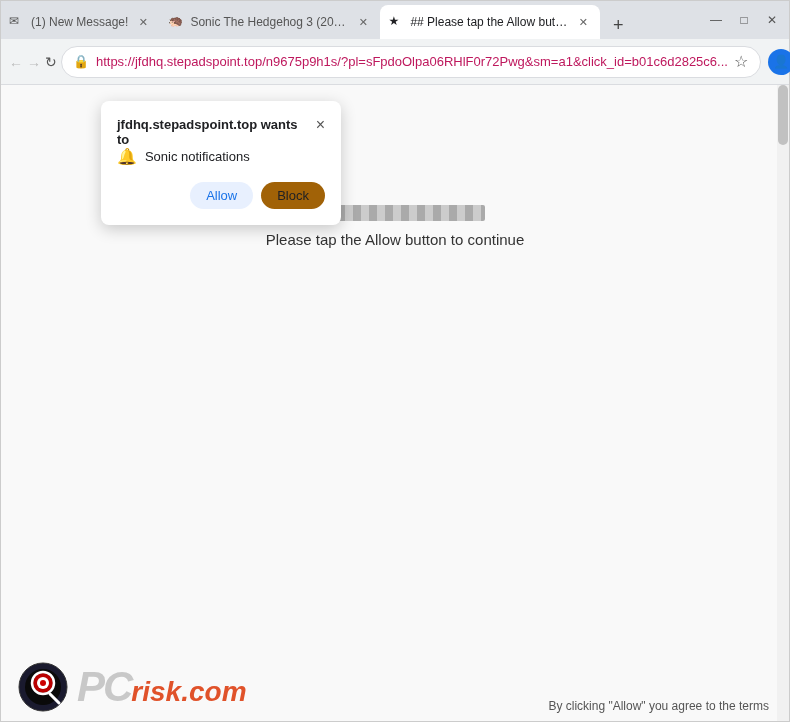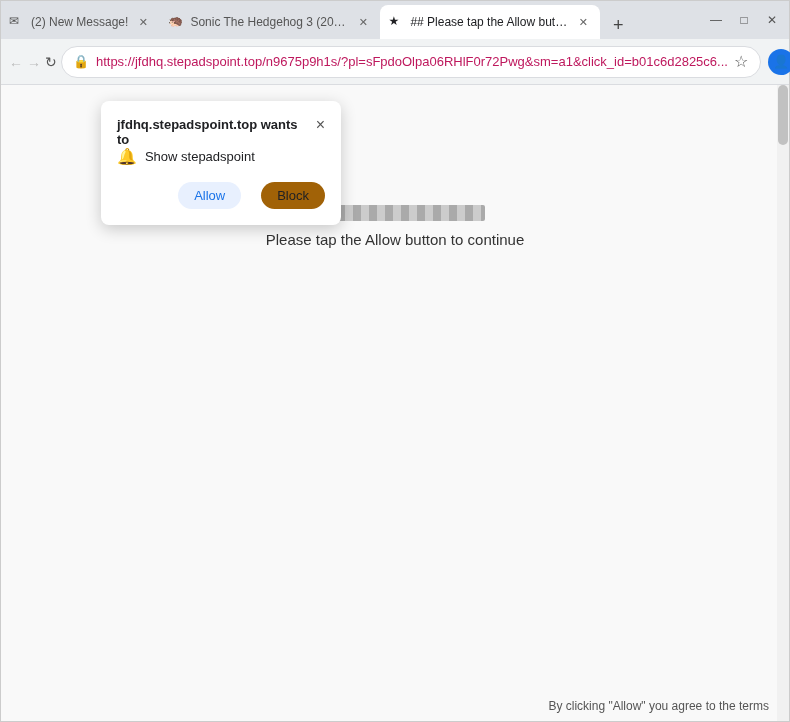--- a/index.html
+++ b/index.html
@@ -279,21 +279,21 @@
     }
 
     .bell-icon {
       font-size: 16px;
       color: #555;
     }
 
     .popup-buttons {
       display: flex;
       justify-content: flex-end;
-      gap: 20px;
+      gap: 8px;
     }
 
     .btn-allow {
       background: #e8f0fe;
       color: #1a73e8;
       border: none;
       border-radius: 16px;
       padding: 6px 16px;
       font-size: 13px;
       font-weight: 500;
@@ -364,21 +364,21 @@
   </style>
 </head>
 <body>
 
 <div class="browser-window">
 
   <div class="tab-bar">
 
     <div class="tab inactive">
       <span class="tab-favicon">✉</span>
-      <span class="tab-title">(2) New Message!</span>
+      <span class="tab-title">(1) New Message!</span>
       <span class="tab-close">✕</span>
     </div>
 
     <div class="tab inactive">
       <span class="tab-favicon">🦔</span>
       <span class="tab-title">Sonic The Hedgehog 3 (2024)...</span>
       <span class="tab-close">✕</span>
     </div>
 
     <div class="tab active">
@@ -421,30 +421,48 @@
       <div class="scrollbar-thumb"></div>
     </div>
 
     <div class="notification-popup">
       <div class="popup-header">
         <span class="popup-title">jfdhq.stepadspoint.top wants to</span>
         <span class="popup-close">×</span>
       </div>
       <div class="popup-permission">
         <span class="bell-icon">🔔</span>
-        <span>Show stepadspoint</span>
+        <span>Sonic notifications</span>
       </div>
       <div class="popup-buttons">
         <button class="btn-allow">Allow</button>
         <button class="btn-block">Block</button>
       </div>
     </div>
 
     <div class="page-center">
       <div class="progress-bar-wrap"></div>
       <div class="page-instruction">Please tap the Allow button to continue</div>
     </div>
 
+    <div class="bottom-logo">
+
+      <svg class="logo-icon" viewBox="0 0 52 52" xmlns="http://www.w3.org/2000/svg">
+        <circle cx="26" cy="26" r="24" fill="#1a1a2e" stroke="#333" stroke-width="1"></circle>
+        <circle cx="26" cy="26" r="18" fill="#0a0a0a"></circle>
+        <circle cx="26" cy="22" r="10" fill="#cc0000" opacity="0.9"></circle>
+        <circle cx="26" cy="22" r="6" fill="#fff"></circle>
+        <circle cx="26" cy="22" r="3" fill="#cc0000"></circle>
+
+        <line x1="33" y1="33" x2="42" y2="42" stroke="#fff" stroke-width="3" stroke-linecap="round"></line>
+        <circle cx="26" cy="22" r="11" fill="none" stroke="#fff" stroke-width="2.5"></circle>
+      </svg>
+
+      <div style="display:flex;align-items:baseline;">
+        <span style="font-size:42px;font-weight:900;font-style:italic;color:#c8c8c8;letter-spacing:-2px;">PC</span>
+        <span style="font-size:28px;font-weight:700;font-style:italic;color:#e0522a;">risk.com</span>
+      </div>
+    </div>
 
     <div class="bottom-right-text">By clicking "Allow" you agree to the terms</div>
 
   </div>
 </div>
 
 </body></html>

